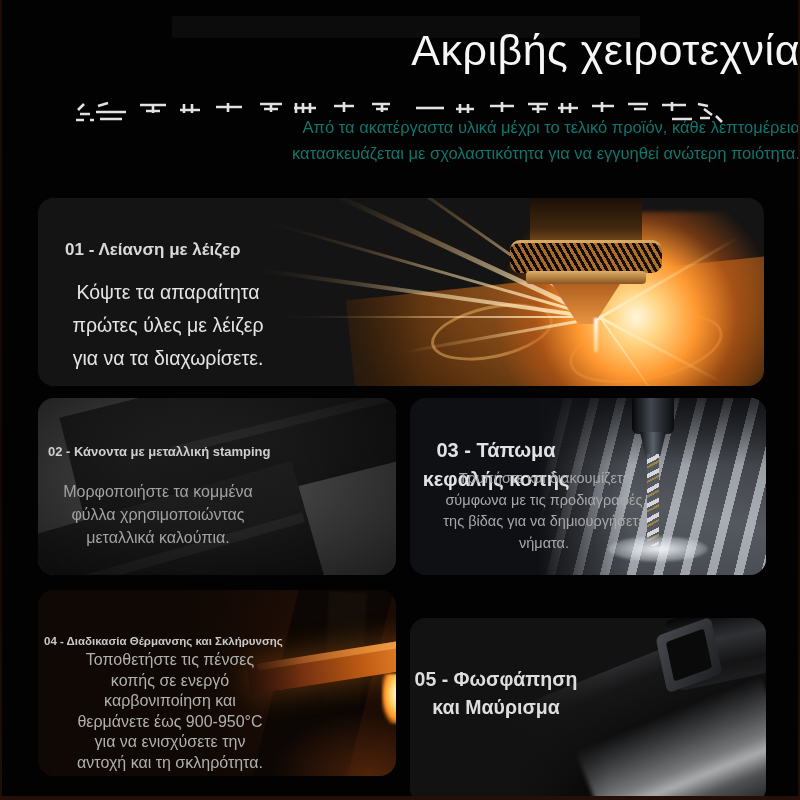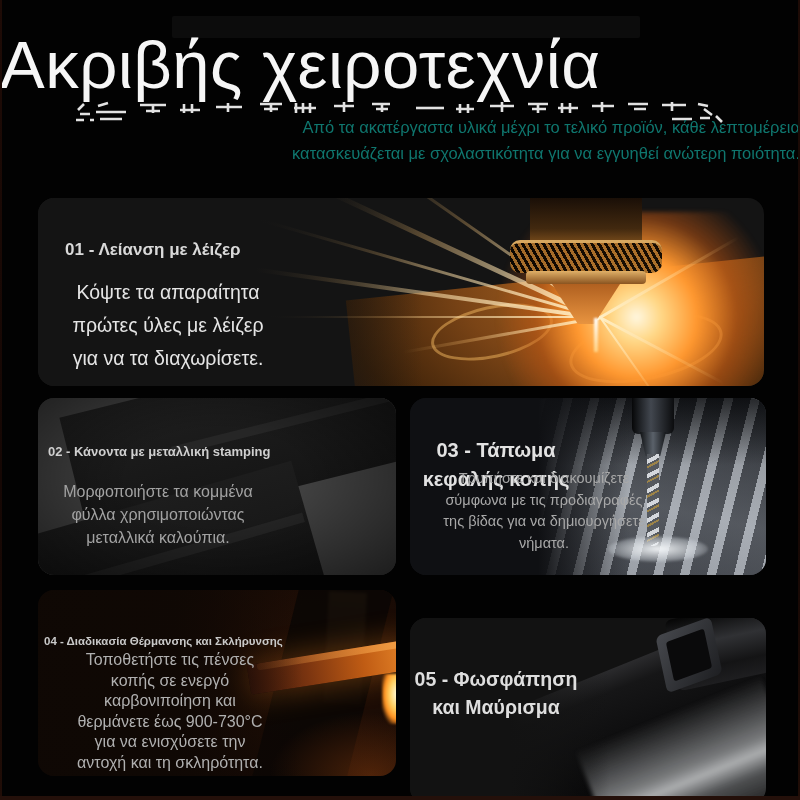--- a/index.html
+++ b/index.html
@@ -9,22 +9,22 @@
     font-family:"Liberation Sans","DejaVu Sans",sans-serif;
     -webkit-font-smoothing:antialiased;
   }
   
   .edge-left,.edge-right{position:absolute;top:0;width:2px;height:100%;background:linear-gradient(180deg,#1e0b06,#150704 60%,#200d07);z-index:50;}
   .edge-left{left:0}.edge-right{right:0}
   .edge-bottom{position:absolute;left:0;bottom:0;width:100%;height:4px;background:#24100a;z-index:50;}
 
   
   .title-ghost-band{position:absolute;left:172px;top:16px;width:468px;height:22px;background:#0c0c0c;border-radius:2px;}
-  .title{position:absolute;left:0;top:26px;width:100%;text-align:left;
-    font-size:67px;font-weight:400;color:#f6f6f6;letter-spacing:.5px;}
+  .title{position:absolute;left:0;top:26px;width:100%;text-align:right;
+    font-size:43px;font-weight:400;color:#f6f6f6;letter-spacing:.5px;}
   .glitch-row{position:absolute;left:76px;top:100px;width:648px;height:24px;}
   .subtitle{position:absolute;left:0;top:114px;width:100%;text-align:right;
     font-size:16.5px;line-height:26px;color:#0f766e;white-space:pre-line;}
 
   
   .card{position:absolute;border-radius:16px;overflow:hidden;background:#151515;}
   .scene{position:absolute;inset:0;}
   .scene *{position:absolute;}
   .card-heading{position:absolute;z-index:10;font-weight:700;color:#d9d9d9;white-space:pre-line;}
   .card-body{position:absolute;z-index:10;text-align:center;color:#b5b5b5;white-space:pre-line;}
@@ -220,21 +220,21 @@
       <div class="c4-darkarm"></div>
       <div class="c4-floor"></div>
       <div class="c4-bar"></div>
       <div class="c4-flame"></div>
       <div class="c4-fade"></div>
     </div>
     <div class="card-heading">04 - Διαδικασία Θέρμανσης και Σκλήρυνσης</div>
     <div class="card-body">Τοποθετήστε τις πένσες
 κοπής σε ενεργό
 καρβονιποίηση και
-θερμάνετε έως 900-730°C
+θερμάνετε έως 900-950°C
 για να ενισχύσετε την
 αντοχή και τη σκληρότητα.</div>
   </div>
 
   <div class="card card5">
     <div class="scene">
       <div class="c5-lower"></div>
       <div class="c5-sheen"></div>
       <div class="c5-tube"></div>
       <div class="c5-end"></div>

